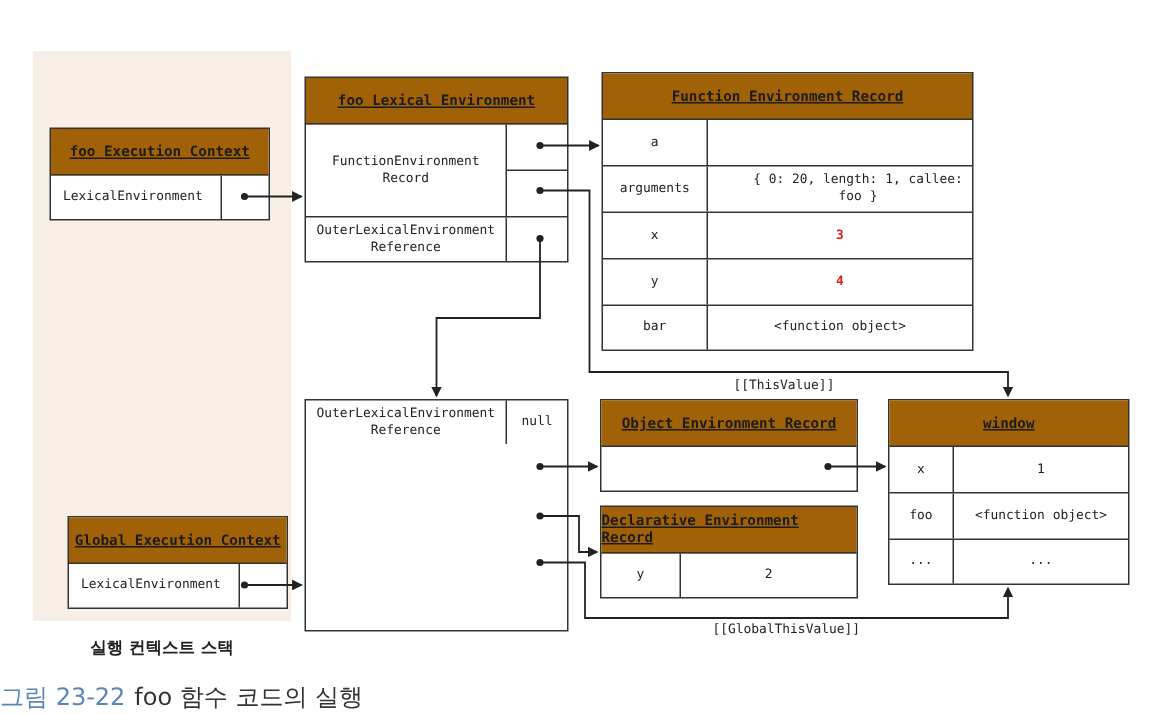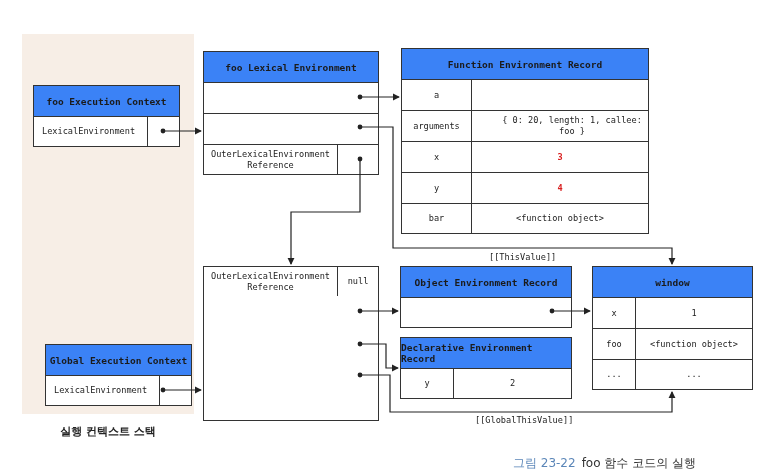--- a/index.html
+++ b/index.html
@@ -11,24 +11,25 @@
   }
   .stack-bg {
     position: absolute; left: 22px; top: 34px; width: 172px; height: 380px;
     background: #f7eee6;
   }
   .box {
     position: absolute; border: 1.3px solid #333; background: #fff;
     box-sizing: border-box;
   }
   .hdr {
-    background: #3b82f6; border-bottom: 1.3px solid #333;
+    background: #a16207; border-bottom: 1.3px solid #333;
     font-weight: bold; font-size: 9.5px; color: #1b1b1b;
     display: flex; align-items: center; justify-content: center;
     box-sizing: border-box;
+    text-decoration: underline;
   }
   .row { display: flex; border-bottom: 1.3px solid #333; box-sizing: border-box; }
   .row:last-child { border-bottom: none; }
   .cell {
     display: flex; align-items: center; justify-content: center;
     font-size: 8.6px; text-align: center; box-sizing: border-box; line-height: 1.25;
   }
   .cell.k { border-right: 1.3px solid #333; }
   .cell.left { justify-content: flex-start; padding-left: 8px; }
   .red { color: #d81e1e; font-weight: bold; }
@@ -36,22 +37,22 @@
   .ptr-stack > div { border-bottom: 1.3px solid #333; box-sizing: border-box; }
   .ptr-stack > div:last-child { border-bottom: none; }
   .label {
     position: absolute; font-size: 8.6px; color: #222; white-space: nowrap;
   }
   .stack-caption {
     position: absolute; left: 22px; top: 424px; width: 172px; text-align: center;
     font-family: "DejaVu Sans", sans-serif; font-weight: bold; font-size: 11px; color: #222;
   }
   .fig-caption {
-    position: absolute; left: 0; top: 455px; width: 696px; text-align: right;
-    font-family: "DejaVu Sans", sans-serif; font-size: 12px; color: #333;
+    position: absolute; left: 0; top: 455px; width: 696px; text-align: left;
+    font-family: "DejaVu Sans", sans-serif; font-size: 16px; color: #333;
   }
   .fig-caption .num { color: #5b86b8; margin-right: 6px; }
   svg.arrows { position: absolute; left: 0; top: 0; }
 </style>
 </head>
 <body>
 
 <div class="stack-bg"></div>
 
 <div class="box" style="left:33px; top:85px; width:147px; height:62px;">
@@ -68,20 +69,21 @@
     <div class="cell k left" style="width:114px;">LexicalEnvironment</div>
     <div class="cell" style="flex:1;"></div>
   </div>
 </div>
 
 <div class="stack-caption">실행 컨텍스트 스택</div>
 
 <div class="box" style="left:203px; top:51px; width:176px; height:124px;">
   <div class="hdr" style="height:31px;">foo Lexical Environment</div>
   <div class="row" style="height:62px;">
+    <div class="cell k" style="width:134px; padding:0 6px;">FunctionEnvironment Record</div>
     <div class="ptr-stack" style="flex:1; border-left:none;">
       <div style="height:31px;"></div>
       <div style="height:31px;"></div>
     </div>
   </div>
   <div class="row" style="height:29px;">
     <div class="cell k" style="width:134px; padding:0 4px;">OuterLexicalEnvironment Reference</div>
     <div class="cell" style="flex:1;"></div>
   </div>
 </div>

